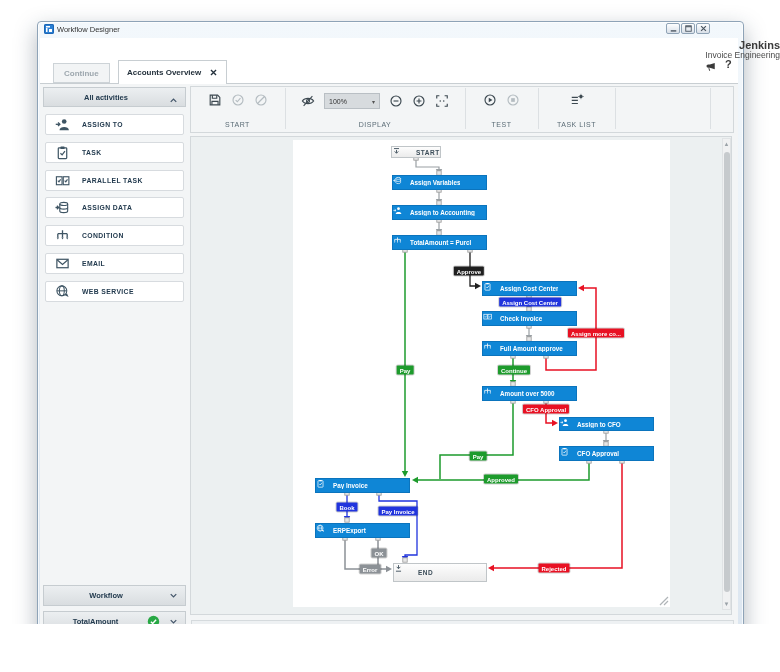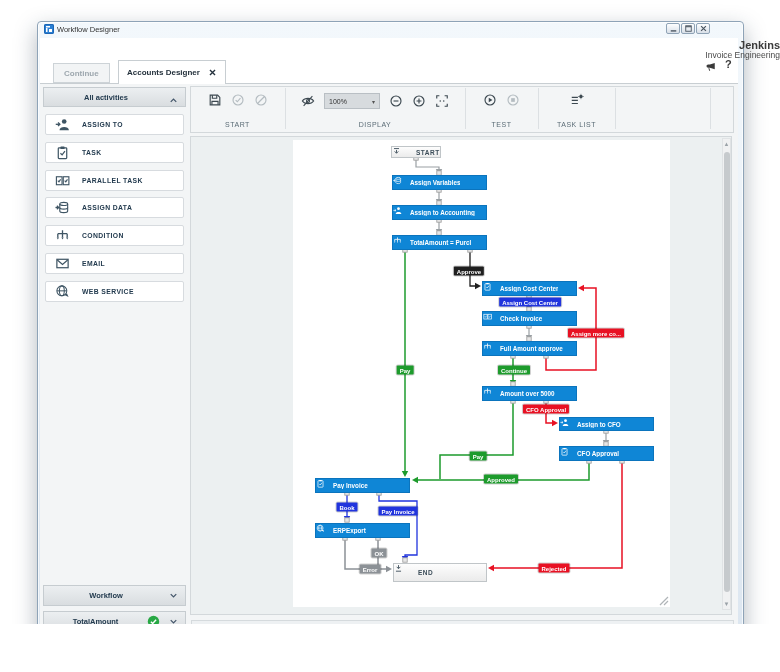--- a/index.html
+++ b/index.html
@@ -100,21 +100,21 @@
         <path d="M5.2 9.5 L6.2 13" stroke="currentColor" stroke-width="1.3" fill="none"></path>
       </svg></span>
   <span class="help" style="left:725px">?</span>
 
   <div class="tabline"></div>
   <div id="tabs">
       <div class="tab" style="left: 53px; top: 63px; height: 20px; background: rgb(242, 244, 245); border: 1px solid rgb(205, 211, 215); color: rgb(157, 167, 174); padding: 0px 10px;">
         <span>Continue</span>
       </div>
       <div class="tab" style="left: 118px; top: 60px; height: 24px; background: rgb(255, 255, 255); border-top: 1px solid rgb(200, 206, 210); border-right: 1px solid rgb(200, 206, 210); border-left: 1px solid rgb(200, 206, 210); border-image: initial; border-bottom: none; color: rgb(36, 49, 60); padding: 0px 8px; z-index: 3;">
-        <span>Accounts Designer</span>
+        <span>Accounts Overview</span>
         <span style="margin-left: 8px; color: rgb(36, 49, 60); display: inline-flex;">
           <svg viewBox="0 0 16 16" width="9" height="9">
             <path d="M3.5 3.5 L12.5 12.5 M12.5 3.5 L3.5 12.5" stroke="currentColor" stroke-width="2.4" fill="none"></path>
           </svg>
         </span>
       </div>
     </div>
 
   <div class="sbar" style="top:87px;height:20px;">
     <span class="t">All activities</span>

